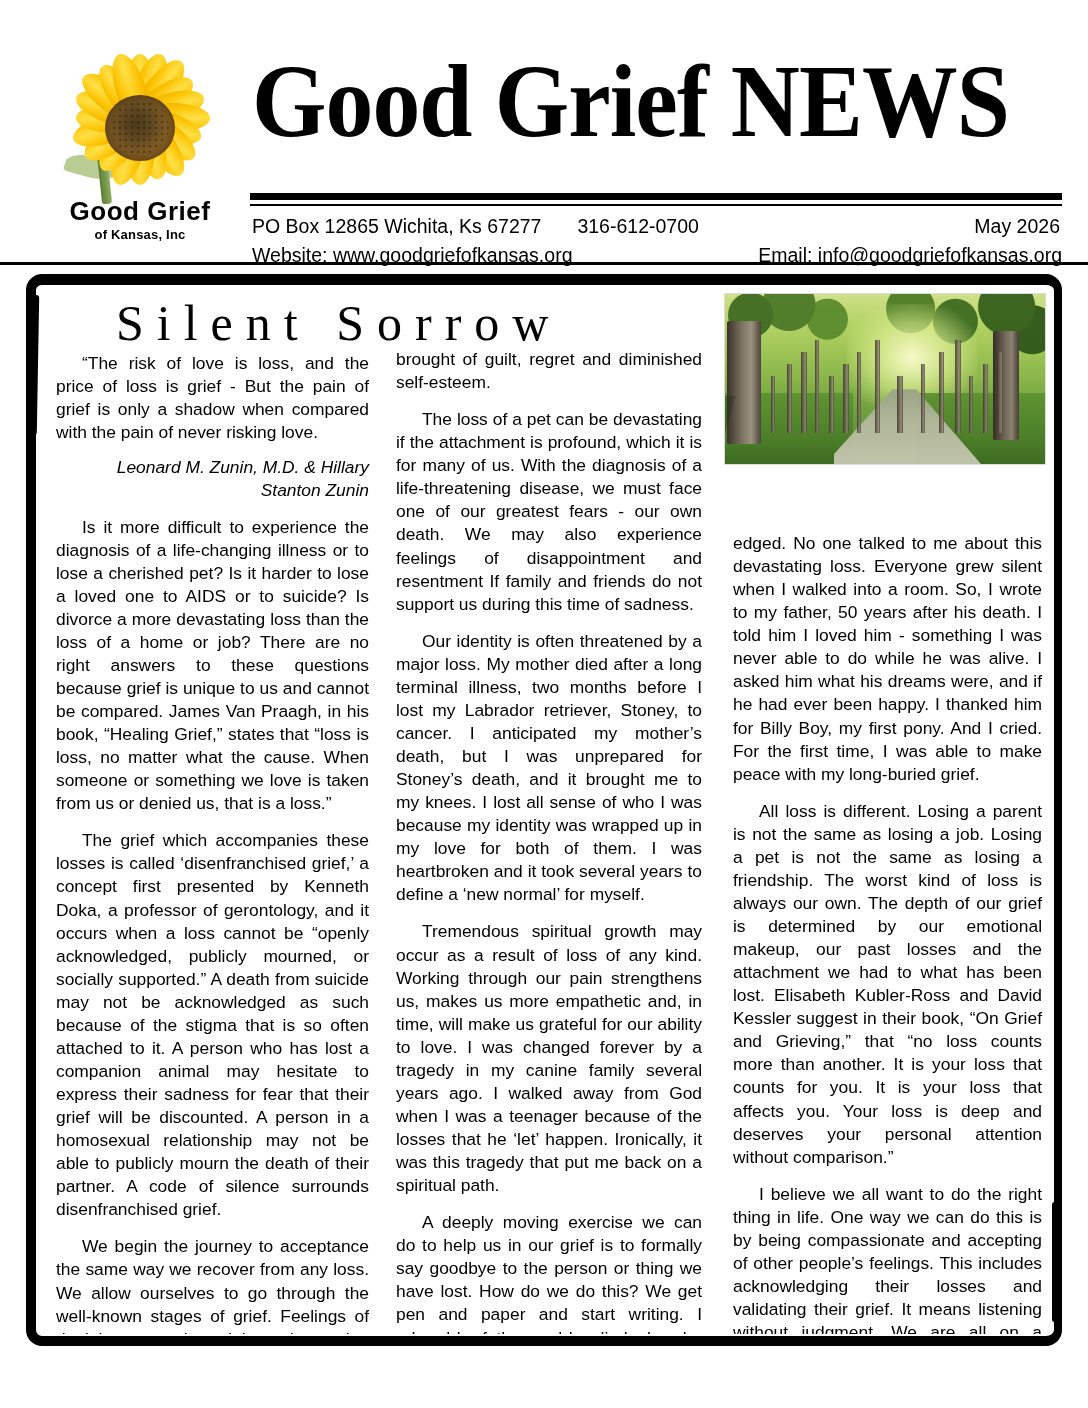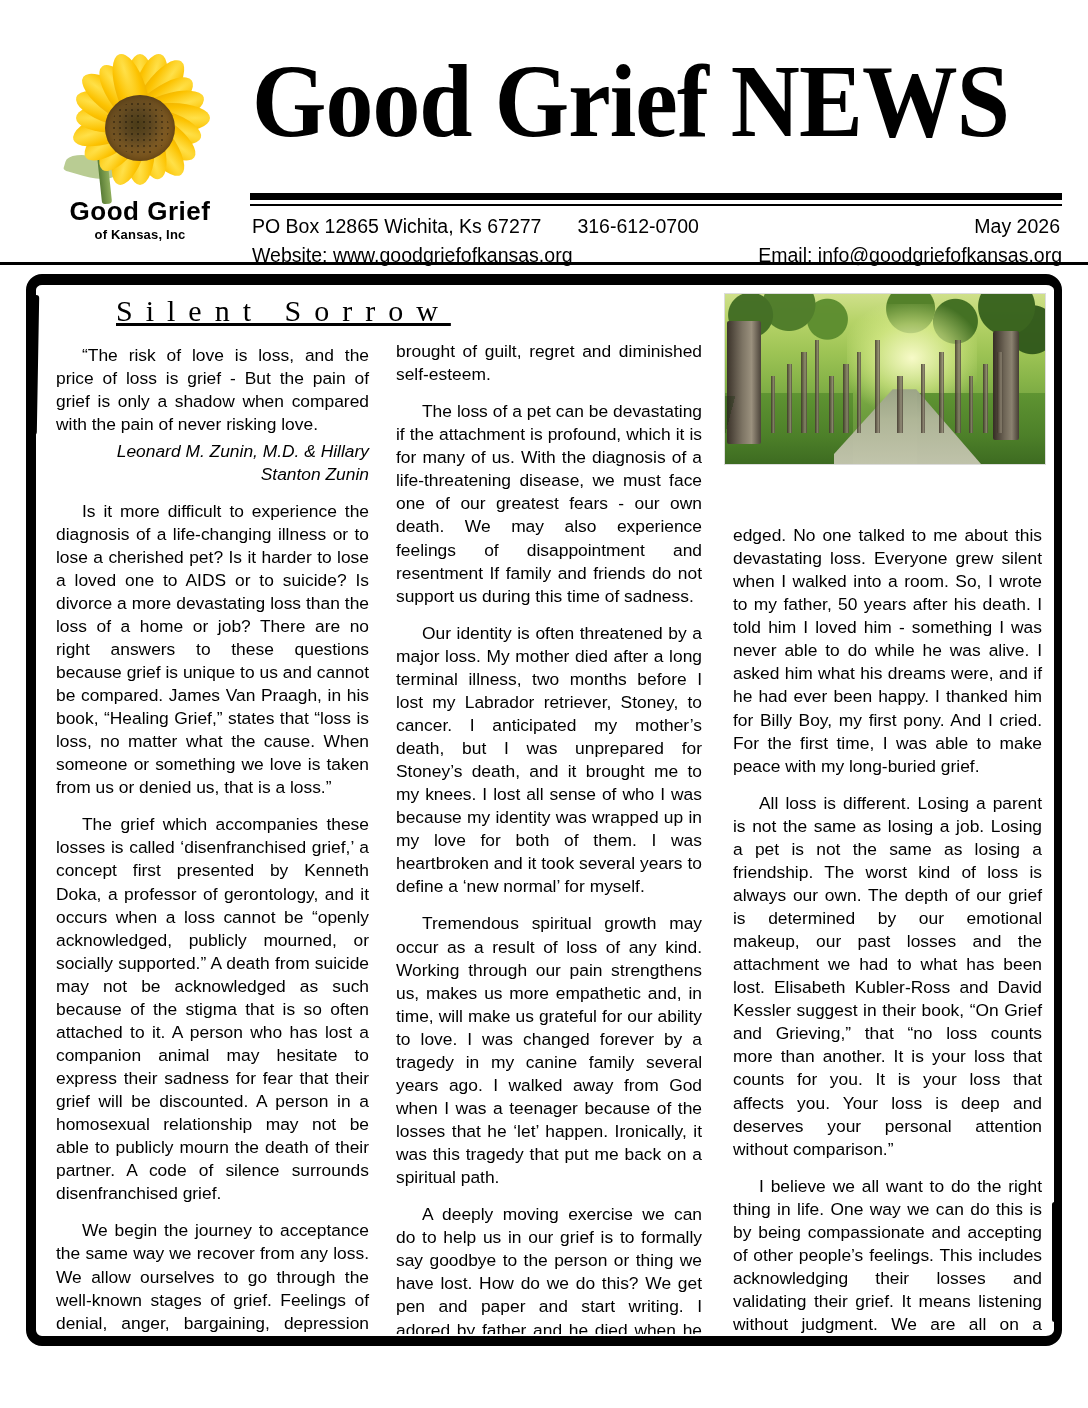--- a/index.html
+++ b/index.html
@@ -225,24 +225,23 @@
     overflow: hidden;
   }
 
   
   .headline {
     position: absolute;
     left: 78px;
     top: 8px;
     width: 560px;
     font-family: "Liberation Serif", serif;
-    font-size: 30px;
+    font-size: 50px;
     letter-spacing: 13px;
     white-space: nowrap;
-    text-decoration: underline;
   }
 
   
   .photo {
     position: absolute;
     right: 4px;
     top: 7px;
     width: 322px;
     height: 172px;
     border: 1px solid #dcdcdc;
@@ -343,21 +342,21 @@
     line-height: 1.325;
     text-align: justify;
     text-justify: inter-word;
     hyphens: none;
   }
   .col1 { left: 0;   width: 313px; }
   .col2 { left: 340px; width: 306px; top: -4px; }
   .col3 { left: 677px; width: 309px; top: 180px; }
 
   .col p {
-    margin: 4px 0 14px 0;
+    margin: 12px 0 14px 0;
     text-indent: 26px;
   }
   .col p.noindent { text-indent: 0; }
   .col p.tight { margin-bottom: 0; }
 
   .pullquote {
     text-indent: 0;
     margin-bottom: 4px !important;
   }
   .attrib {

